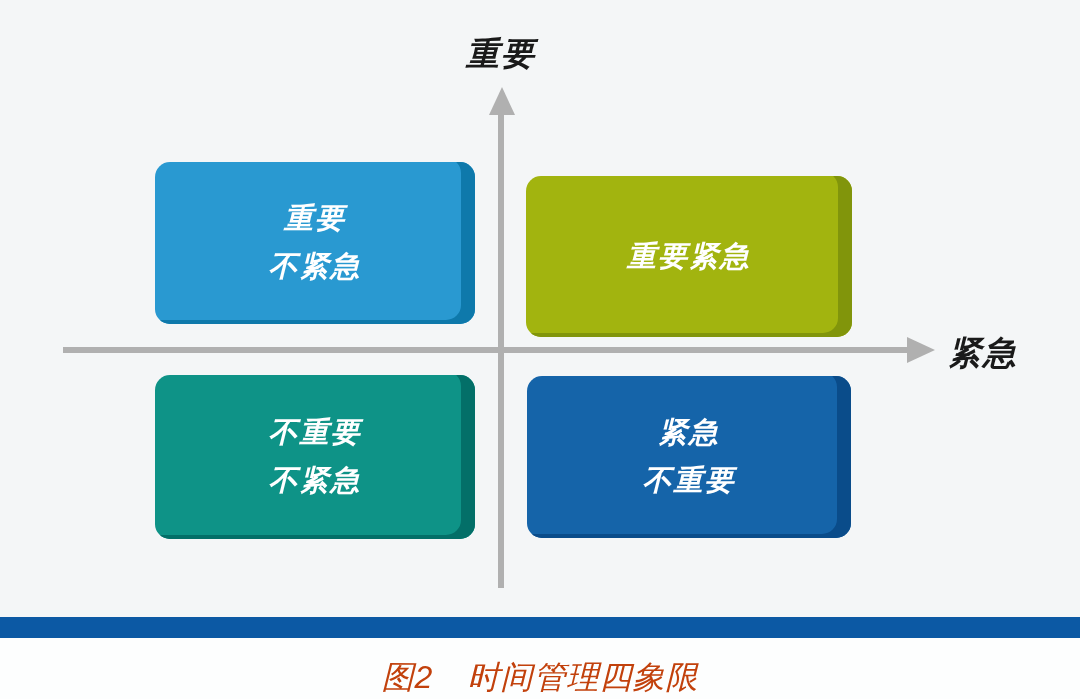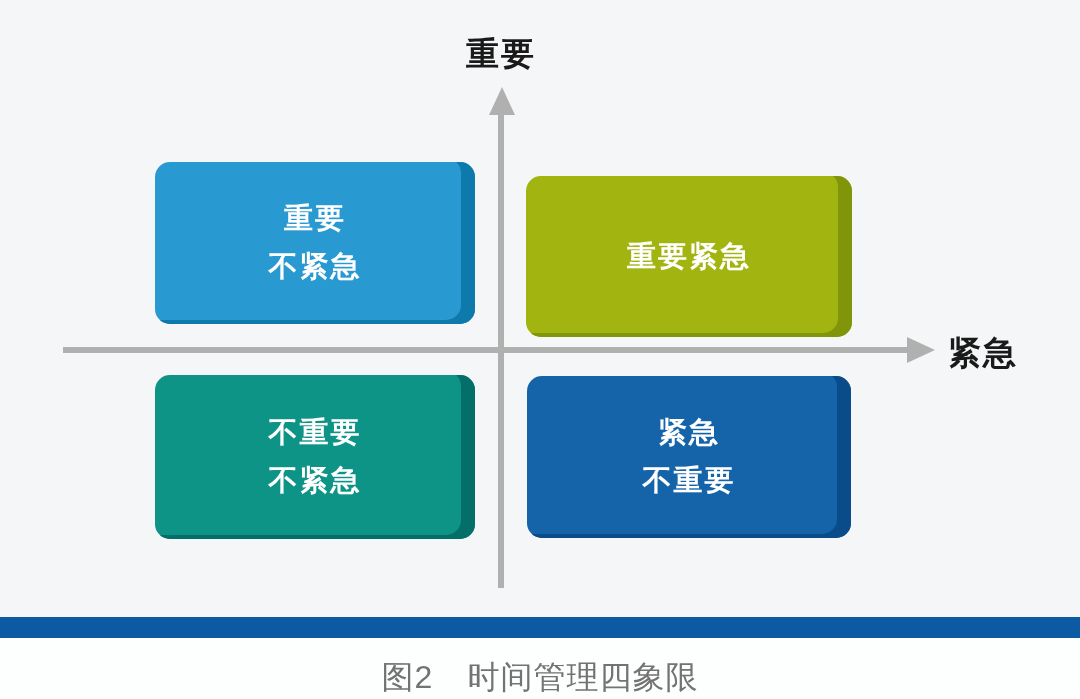--- a/index.html
+++ b/index.html
@@ -81,21 +81,21 @@
     font-size: 32px;
     font-weight: 500;
     color: #3a3a3a;
     letter-spacing: 1px;
   }
   .caption .fig-label { margin-right: 34px; }
 </style>
 </head>
 <body>
 
-<div class="stage" style="background-color: rgb(244, 246, 247);">
+<div class="stage" style="background-color: rgb(244, 246, 247); font-style: italic;">
 
   <div class="axis-line v-line" style="background-color: rgb(176, 176, 176);"></div>
   <div class="axis-line h-line" style="background-color: rgb(176, 176, 176);"></div>
   <div class="arrowhead arrow-up" style="border-bottom-color: rgb(176, 176, 176);"></div>
   <div class="arrowhead arrow-right" style="border-left-color: rgb(176, 176, 176);"></div>
 
   <div class="axis-label y-axis-label" style="color: rgb(26, 26, 26);">重要</div>
   <div class="axis-label x-axis-label" style="color: rgb(26, 26, 26);">紧急</div>
 
   <div class="quadrant q-tl" style="background-color: rgb(41, 153, 209); --side: #0e79ab; color: rgb(255, 255, 255);">
@@ -112,17 +112,17 @@
     <div class="q-line">不紧急</div>
   </div>
 
   <div class="quadrant q-br" style="background-color: rgb(21, 100, 169); --side: #0a4c8a; color: rgb(255, 255, 255);">
     <div class="q-line">紧急</div>
     <div class="q-line">不重要</div>
   </div>
 
   <div class="bottom-bar" style="background-color: rgb(12, 89, 164);"></div>
   <div class="below-bar"></div>
-  <div class="caption" style="color: #737373;">
+  <div class="caption" style="color: #c2410c;">
     <span class="fig-label">图2</span><span>时间管理四象限</span>
   </div>
 
 </div>
 
 </body></html>

